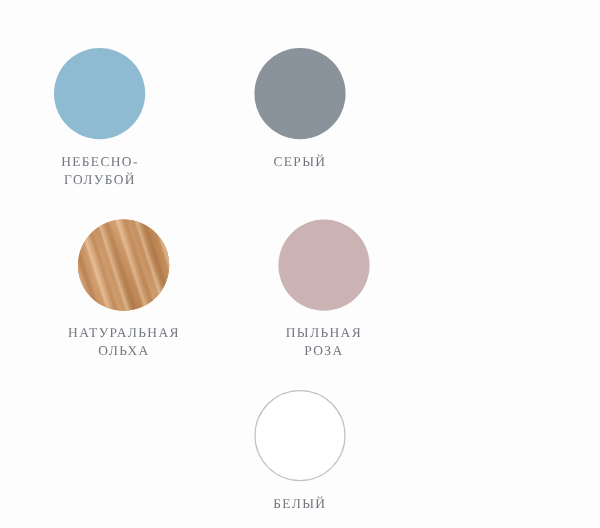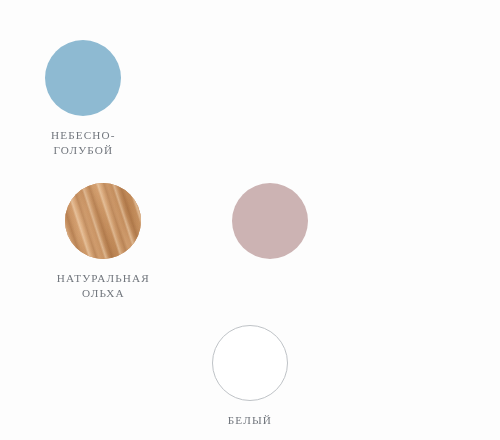--- a/index.html
+++ b/index.html
@@ -99,30 +99,36 @@
 <body style="background: rgb(253, 253, 253);">
 
 <div class="palette">
 
   <div class="swatch-row row-1">
     <div class="swatch">
       <div class="swatch-disc" style="background:#8ebad2;"></div>
       <div class="swatch-label" style="color: rgb(113, 118, 125);">НЕБЕСНО-
 ГОЛУБОЙ</div>
     </div>
+    <div class="swatch">
+      <div class="swatch-disc" style="background:#8a929b;"></div>
+      <div class="swatch-label" style="color: rgb(113, 118, 125);">СЕРЫЙ</div>
+    </div>
   </div>
 
   <div class="swatch-row row-2">
     <div class="swatch">
       <div class="swatch-disc disc-wood" style="background-color:#c68e5e;"></div>
       <div class="swatch-label" style="color: rgb(113, 118, 125);">НАТУРАЛЬНАЯ
 ОЛЬХА</div>
     </div>
     <div class="swatch">
       <div class="swatch-disc" style="background:#ccb3b3;"></div>
+      <div class="swatch-label" style="color: rgb(113, 118, 125);">ПЫЛЬНАЯ
+РОЗА</div>
     </div>
   </div>
 
   <div class="swatch-row row-3">
     <div class="swatch">
       <div class="swatch-disc disc-outlined" style="background:#ffffff;border:1px solid #bfc3c7;"></div>
       <div class="swatch-label" style="color: rgb(113, 118, 125);">БЕЛЫЙ</div>
     </div>
   </div>
 

